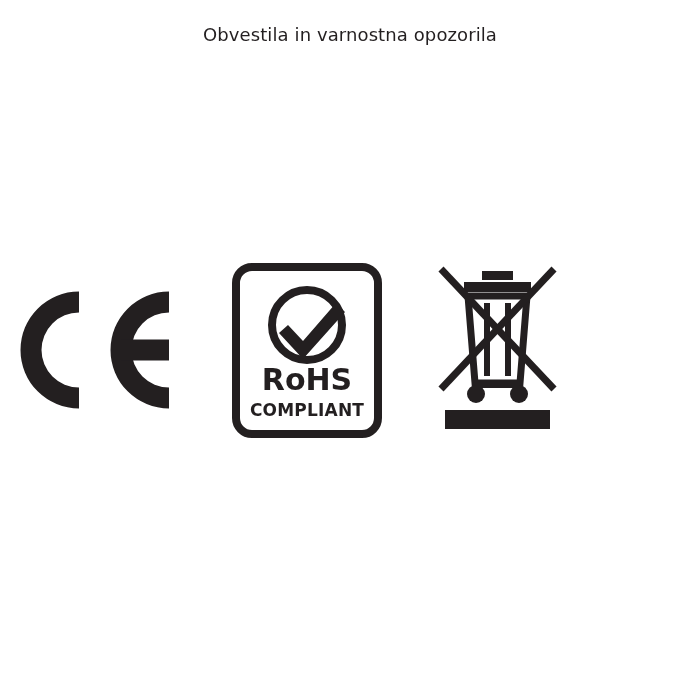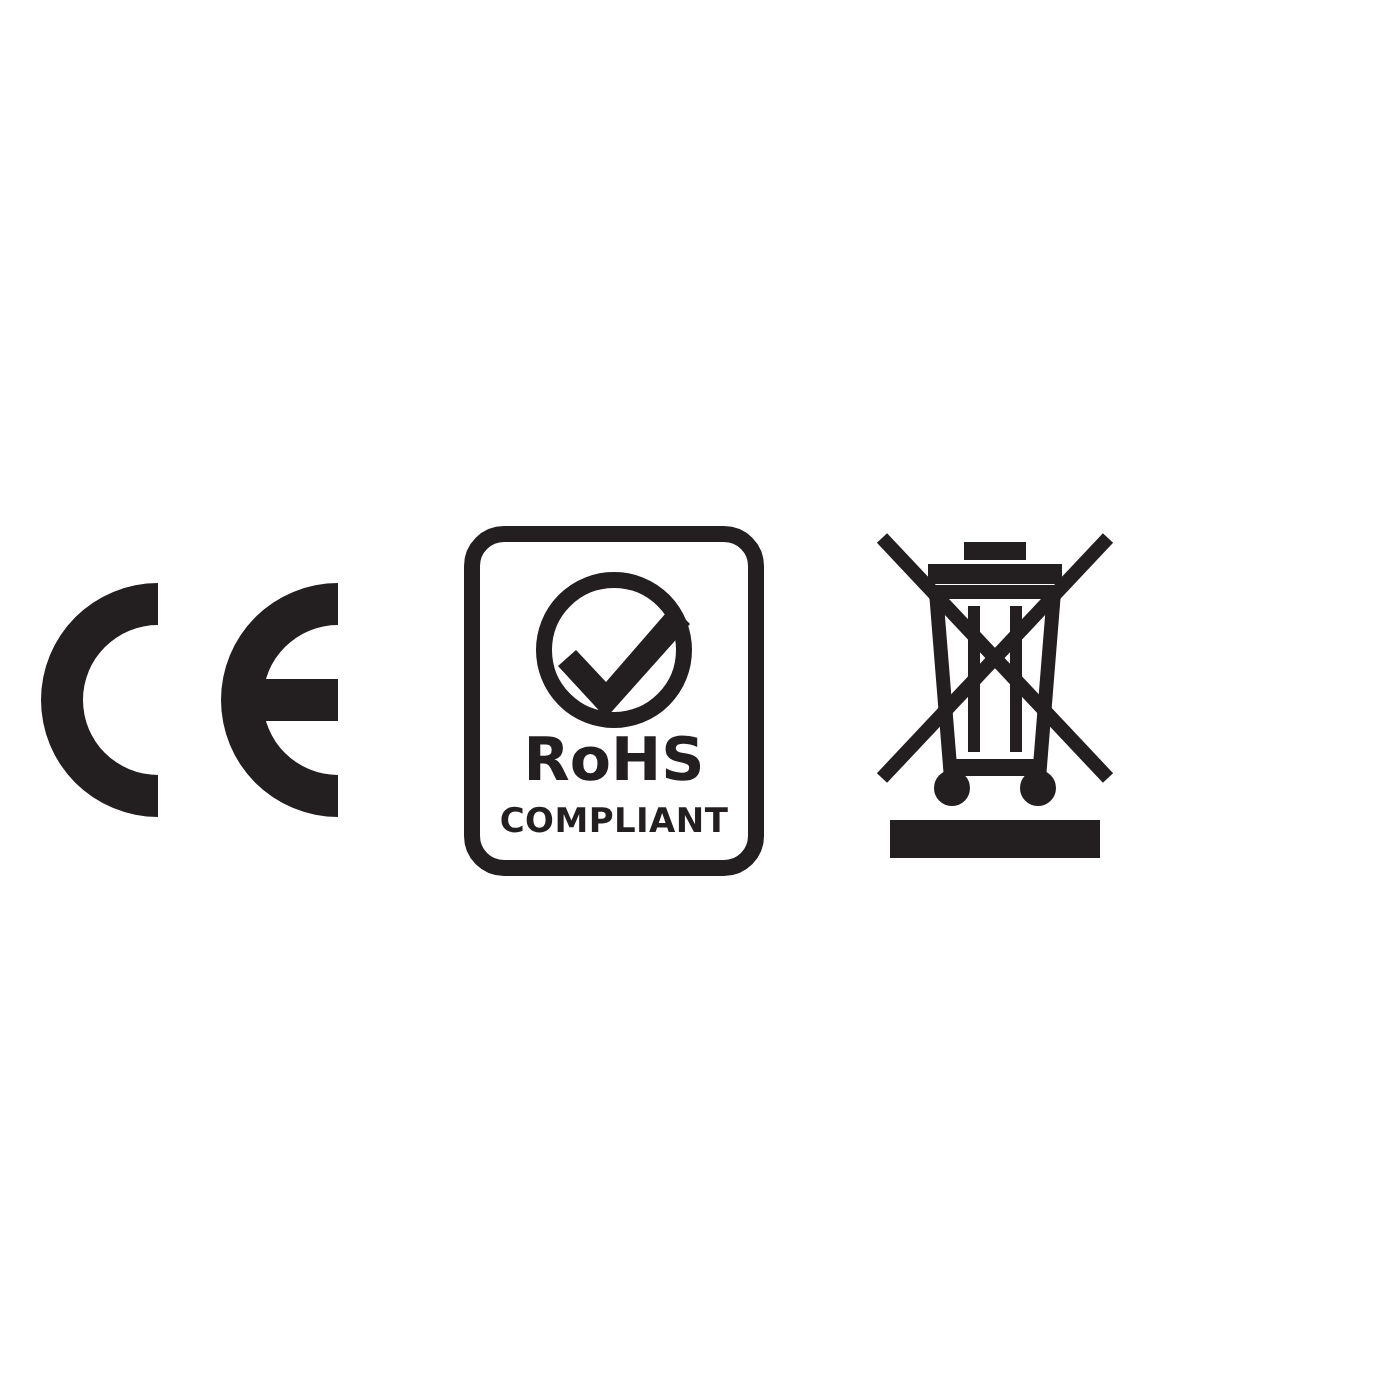--- a/index.html
+++ b/index.html
@@ -57,20 +57,21 @@
   .weee-mark {
     width: 125px;
     height: 175px;
   }
 </style>
 </head>
 <body>
 
 <div class="page">
 
+  <div class="page-title">Obvestila in varnostna opozorila</div>
 
   <div class="symbol-row">
 
     <svg class="symbol ce-mark" viewBox="0 0 170 150" aria-hidden="true">
 
       <path fill="#231f20" d="M70 16.5
                A 58.5 58.5 0 1 0 70 133.5
                L70 112.5
                A 37.5 37.5 0 1 1 70 37.5
                Z"></path>

